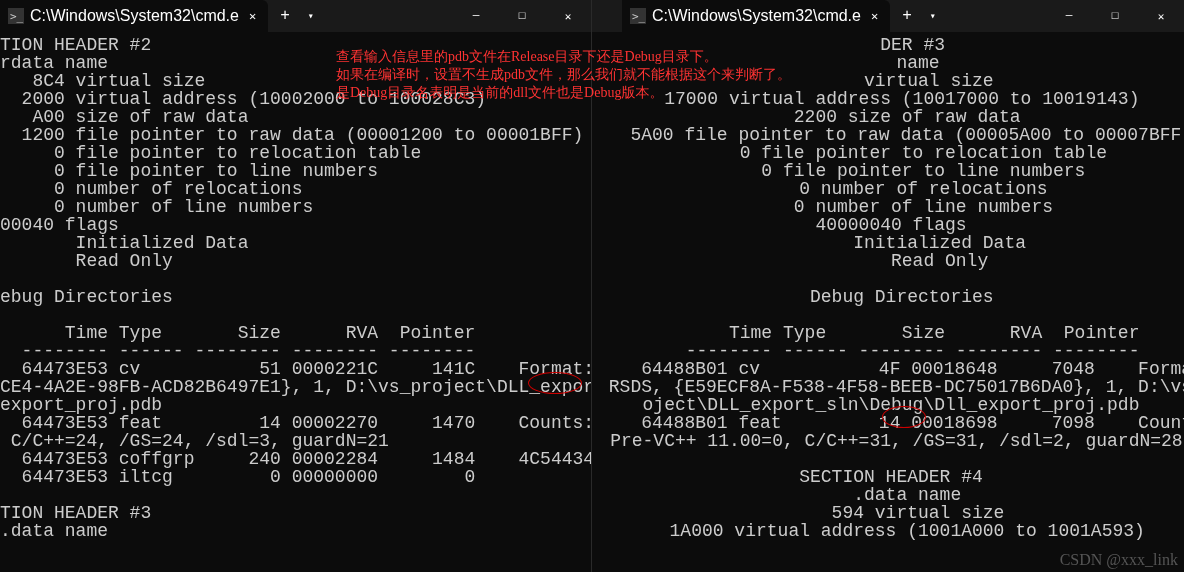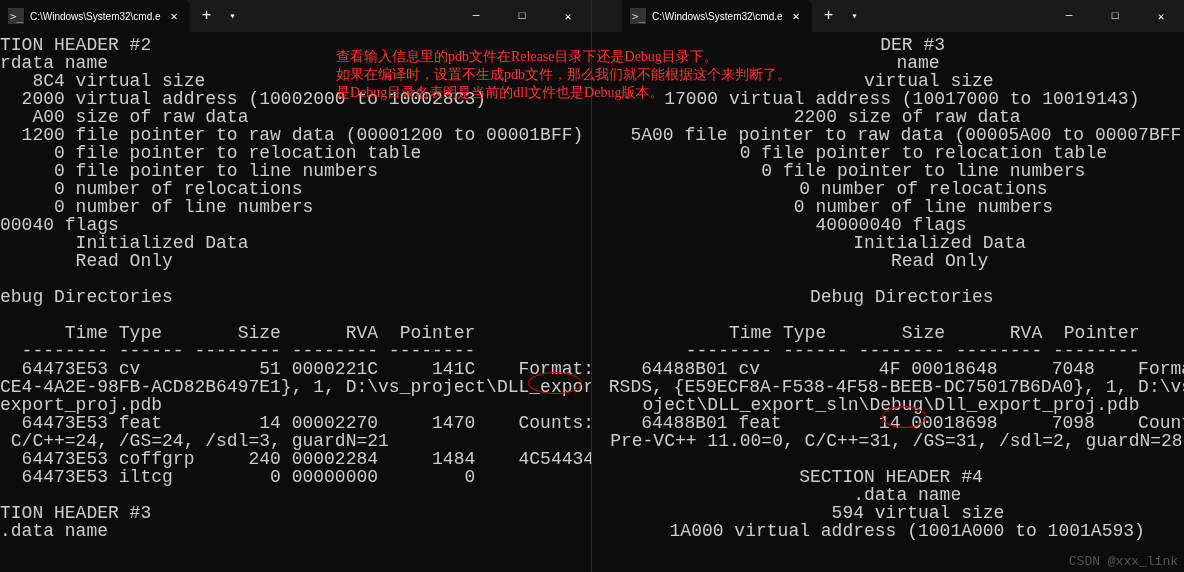--- a/index.html
+++ b/index.html
@@ -1,32 +1,32 @@
 <!DOCTYPE html>
 <html><head>
 <meta charset="utf-8">
 <style>
 * { margin:0; padding:0; box-sizing:border-box; }
 body { background:#202020; font-family:Consolas,'Courier New',monospace; width:1184px; height:572px; overflow:hidden; display:flex; }
 .pane { width:592px; height:572px; background:#0c0c0c; position:relative; overflow:hidden; border-right:1px solid #2a2a2a; }
 .titlebar { height:32px; background:#1a1a1a; display:flex; align-items:center; position:relative; }
 .tab { height:32px; background:#0c0c0c; display:flex; align-items:center; padding:0 8px; gap:6px; border-top-right-radius:6px; }
 .tab-icon { width:16px; height:16px; display:flex; align-items:center; justify-content:center; }
-.tab-title { color:#fff; font-size:10px; font-family:'Segoe UI',sans-serif; }
+.tab-title { color:#fff; font-size:16px; font-family:'Segoe UI',sans-serif; }
 .tab-close { color:#fff; font-size:12px; padding:0 4px; cursor:pointer; }
 .new-tab { color:#fff; font-size:16px; padding:0 12px; cursor:pointer; }
 .dropdown { color:#fff; font-size:10px; padding:0 6px; cursor:pointer; }
 .win-controls { position:absolute; right:0; top:0; height:32px; display:flex; }
 .win-btn { width:46px; height:32px; display:flex; align-items:center; justify-content:center; color:#fff; font-size:11px; cursor:pointer; }
 .terminal { padding:4px 0; color:#ccc; font-size:18px; line-height:18px; white-space:pre; position:relative; }
 .overlay-text { position:absolute; top:48px; left:336px; z-index:10; color:#ff3333; font-size:14px; line-height:18px; font-family:SimSun,serif; font-weight:normal; white-space:nowrap; pointer-events:none; }
 .circle { position:absolute; border:1.5px solid #c00; border-radius:50%; pointer-events:none; }
 .circle.c1 { top:372px; left:528px; width:54px; height:22px; }
 .circle.c2 { top:406px; left:882px; width:44px; height:22px; }
-.watermark { position:absolute; right:6px; bottom:3px; color:#555; font-size:13px; font-family:Liberation Mono, monospace; }
+.watermark { position:absolute; right:6px; bottom:3px; color:#555; font-size:16px; font-family:Liberation Serif, serif; }
 svg { display:block; }
 </style>
 </head>
 <body>
 
 <div class="pane">
   <div class="titlebar">
     <div class="tab">
       <span class="tab-icon">
         <svg width="16" height="16" viewBox="0 0 16 16">

